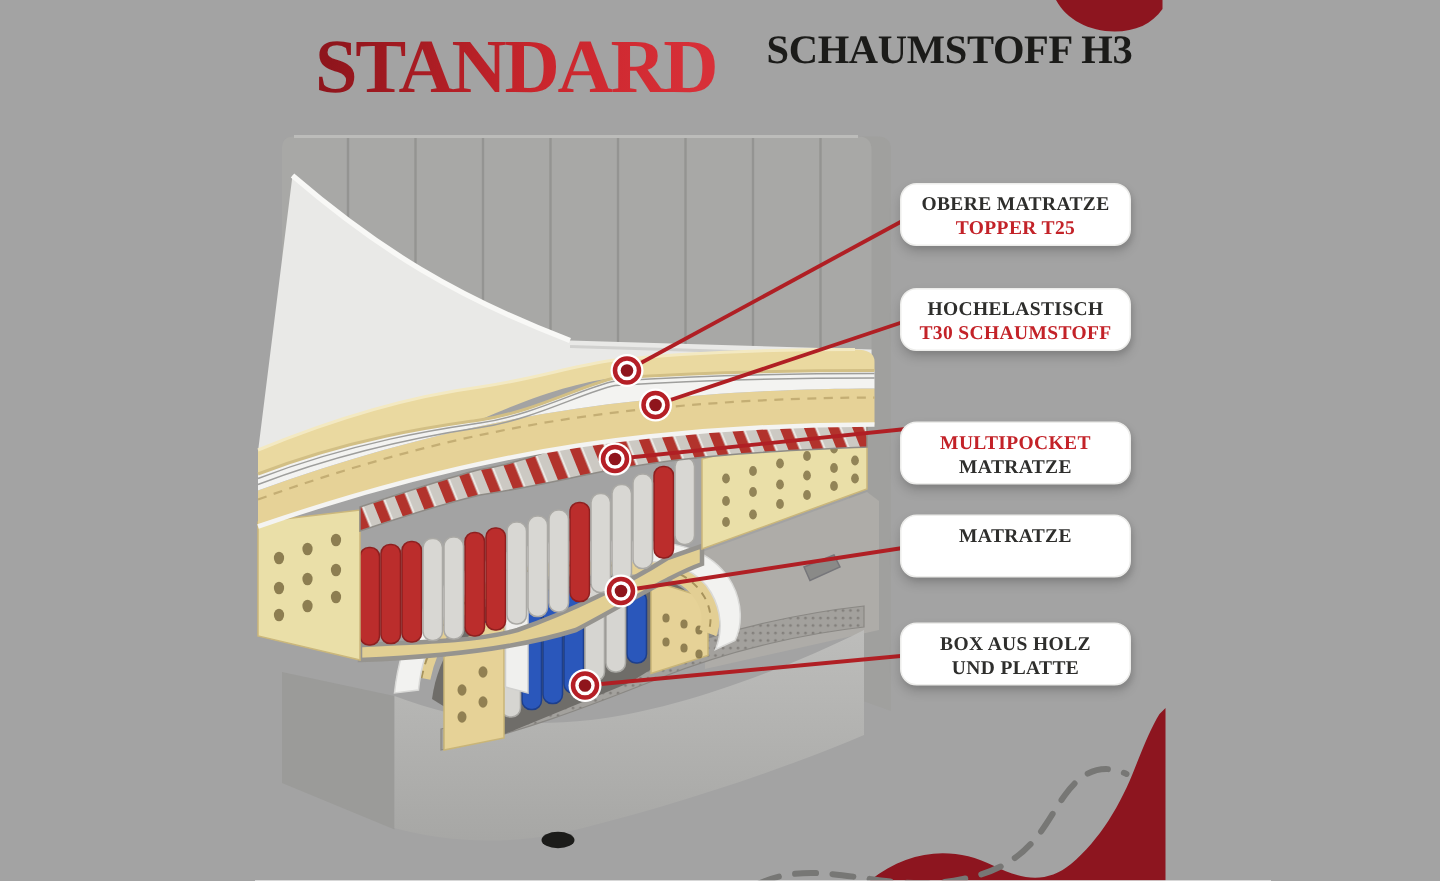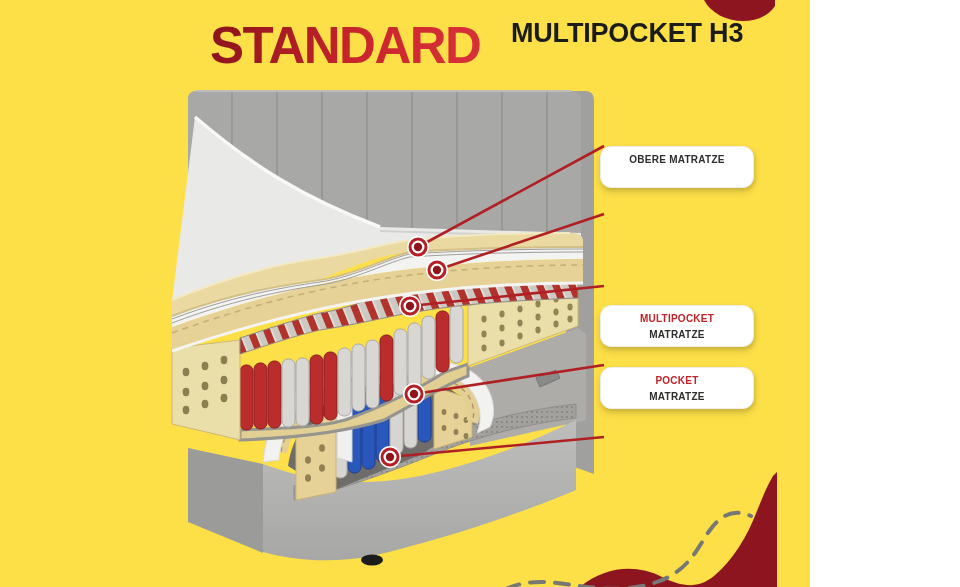--- a/index.html
+++ b/index.html
@@ -1,31 +1,31 @@
 <!DOCTYPE html>
 <html><head>
 <meta charset="utf-8">
 <style>
   html,body{margin:0;padding:0;background:#fff;}
-  .stage{position:relative;width:810px;height:587px;background:#fde047;overflow:hidden;
-         font-family:Liberation Sans, sans-serif;}
+  .stage{position:relative;width:960px;height:587px;background:#a3a3a3;overflow:hidden;
+         font-family:Liberation Serif, serif;}
   .stage svg{position:absolute;left:0;top:0;}
   .brand{position:absolute;left:210px;top:16px;font-size:51px;font-weight:800;
          letter-spacing:-1.5px;color:#b5202a;white-space:nowrap;}
   @supports ((-webkit-background-clip:text)){
     .brand{background:linear-gradient(100deg,#8f151c 5%,#c9252c 55%,#d83038 95%);
            -webkit-background-clip:text;-webkit-text-fill-color:transparent;}
   }
   .product{position:absolute;left:511px;top:19px;font-size:27px;font-weight:800;
            line-height:28px;color:#1b1b19;letter-spacing:-0.2px;white-space:nowrap;}
   .callout{position:absolute;left:600px;width:154px;height:42px;background:#fff;
            border:1px solid #ededeb;border-radius:11px;box-sizing:border-box;
            box-shadow:0 4px 7px rgba(0,0,0,.17),2px 2px 3px rgba(0,0,0,.06);
-           text-align:center;font-size:10px;font-weight:700;letter-spacing:.25px;
-           line-height:16px;padding-top:5px;color:#2e2e2c;margin-top:24px;}
+           text-align:center;font-size:13px;font-weight:700;letter-spacing:.25px;
+           line-height:16px;padding-top:5px;color:#2e2e2c;}
   .callout .red{color:#c32228;}
   .callout span{display:block;}
   .c1{top:122px}.c2{top:192px}.c3{top:281px}.c4{top:343px}.c5{top:415px}
 </style>
 </head>
 <body>
 
 <div class="stage">
 
   <svg width="960" height="587" viewBox="0 0 960 587">
@@ -231,28 +231,36 @@
         </g>
     </g>
 
     <path d="M704,0 C711,13 726,21 743,21 C757,21 768,16 775,6 L775,0 Z" fill="#8d151f"></path>
     <path d="M580,587 C606,566 636,564 662,577 C682,587 698,589 714,576 C733,560 747,537 757,511 C763,496 768,484 773,476 L777,472 L777,587 Z" fill="#8d151f"></path>
     <path d="M506,589 C548,570 588,597 642,586 C688,577 696,549 710,530 C722,513 736,509 751,516" fill="none" stroke="#777775" stroke-width="4" stroke-linecap="round" stroke-dasharray="14 11"></path>
   </svg>
 
   <div class="brand">STANDARD</div>
   <div class="product">
-    <span style="display:block">MULTIPOCKET H3</span>
+    <span style="display:block">SCHAUMSTOFF H3</span>
   </div>
 
   <div class="callout c1">
     <span>OBERE MATRATZE</span>
+    <span class="red">TOPPER T25</span>
+  </div>
+  <div class="callout c2">
+    <span>HOCHELASTISCH</span>
+    <span class="red">T30 SCHAUMSTOFF</span>
   </div>
   <div class="callout c3">
     <span class="red">MULTIPOCKET</span>
     <span>MATRATZE</span>
   </div>
   <div class="callout c4">
-    <span class="red">POCKET</span>
     <span>MATRATZE</span>
   </div>
+  <div class="callout c5">
+    <span>BOX AUS HOLZ</span>
+    <span>UND PLATTE</span>
+  </div>
 
 </div>
 
 </body></html>

